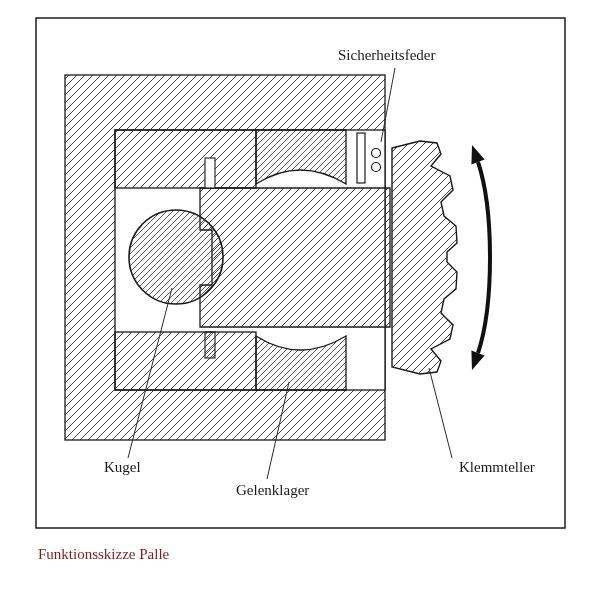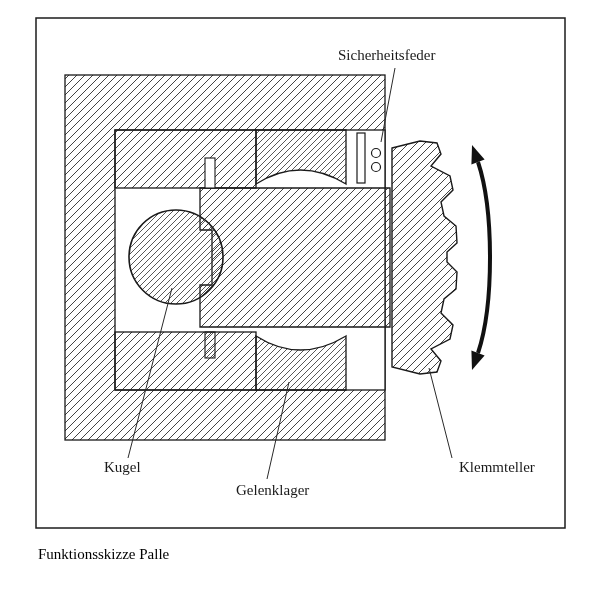--- a/index.html
+++ b/index.html
@@ -26,21 +26,21 @@
     font-size: 15px;
     line-height: 18px;
     color: #1a1a1a;
     white-space: nowrap;
   }
   .caption {
     position: absolute;
     left: 38px;
     top: 546px;
     font-size: 15px;
-    color: #000000;
+    color: #7f1d1d;
     white-space: nowrap;
   }
 </style>
 </head>
 <body>
 
 <div class="stage">
 
   <svg width="600" height="600" viewBox="0 0 600 600">
     <defs>

